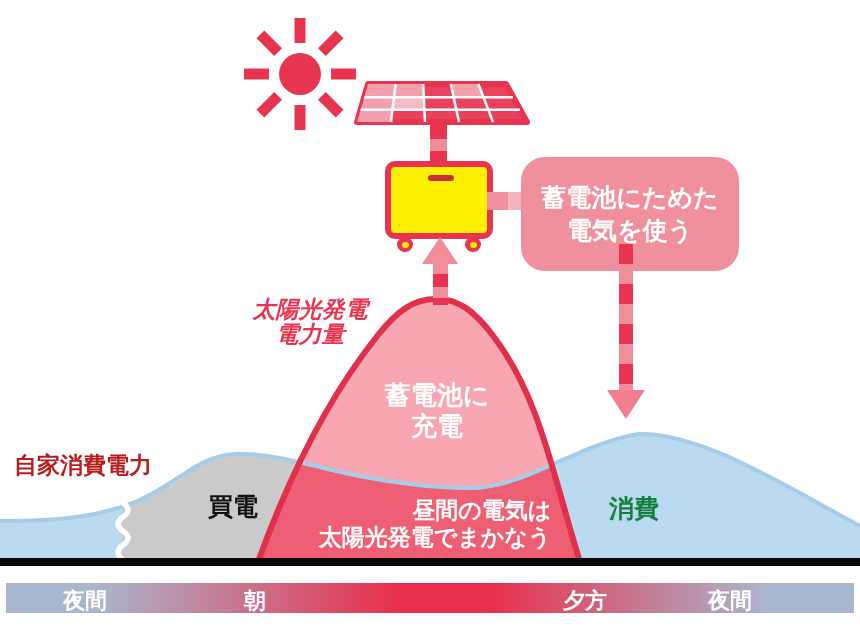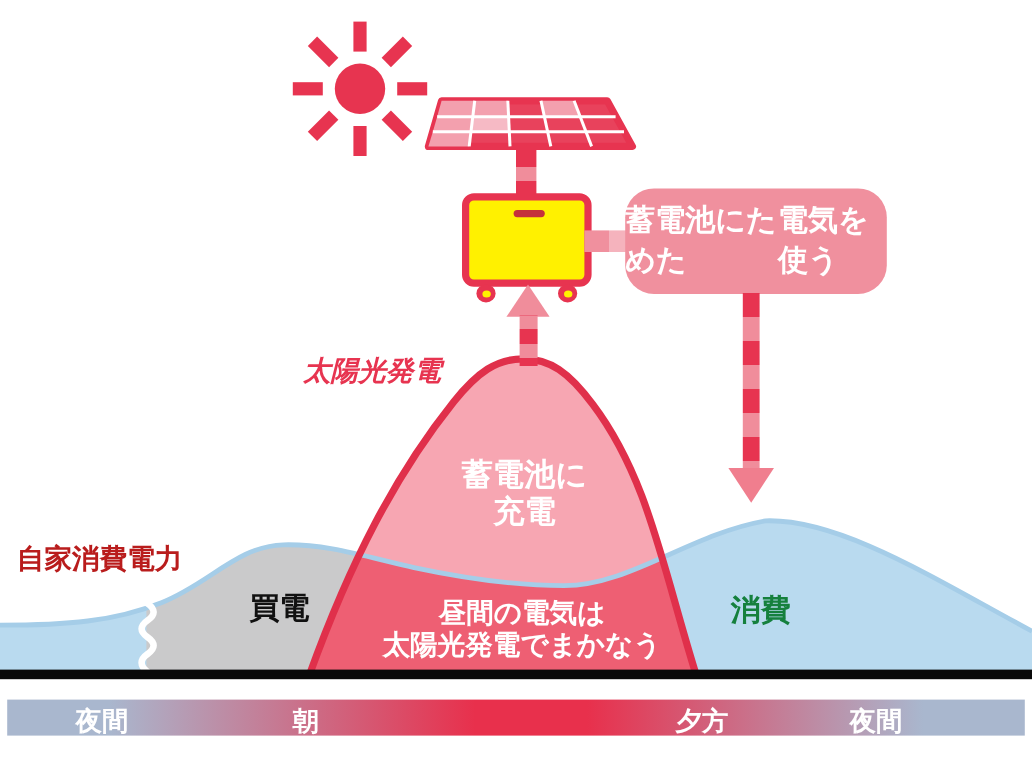--- a/index.html
+++ b/index.html
@@ -17,22 +17,22 @@
   .battery-foot{position:absolute;width:16px;height:15px;background:#E73450;
                 border-radius:50%;top:70px;}
   .battery-foot .dot{position:absolute;left:5px;top:5px;width:7px;height:6px;
                      background:#FFF100;border-radius:50%;}
   .pole{left:430px;top:122px;width:17px;height:41px;
         background:linear-gradient(180deg,#E73450 0 42%,#F08D9B 42% 70%,#E73450 70% 100%);}
   .connector{left:487px;top:192px;width:38px;height:18px;
              background:linear-gradient(90deg,#F0909E 0 55%,#F5B3BD 55% 100%);}
 
   
-  .callout{left:521px;top:157px;width:218px;height:88px;background:#F0909E;
-           border-radius:24px;display:flex;align-items:center;
+  .callout{left:521px;top:157px;width:218px;height:114px;background:#F0909E;
+           border-radius:24px;display:flex;flex-direction:column;align-items:center;
            justify-content:center;color:#fff;font-size:25px;font-weight:600;line-height:33px;}
 
   
   .up-arrow-head{left:422px;top:237px;width:0;height:0;
                  border-left:18px solid transparent;border-right:18px solid transparent;
                  border-bottom:27px solid #F08D9B;}
   .up-arrow-shaft{left:433px;top:263px;width:15px;height:42px;
                   background:repeating-linear-gradient(180deg,#F08D9B 0 11px,#E73450 11px 24px);}
   .down-arrow-shaft{left:619px;top:244px;width:14px;height:146px;
                     background:repeating-linear-gradient(180deg,#E73450 0 20px,#F08D9B 20px 40px);}
@@ -40,21 +40,21 @@
                    border-left:19px solid transparent;border-right:19px solid transparent;
                    border-top:29px solid #F07E8E;}
 
   
   .lbl{white-space:nowrap;}
   .solar-gen{left:310px;top:297px;color:#E73450;font-size:23px;font-weight:bold;line-height:25px;font-style:italic;}
   .self-cons{left:14px;top:450px;color:#b91c1c;font-size:23px;font-weight:bold;}
   .buy{left:233px;top:490px;color:#111;font-size:25px;font-weight:bold;}
   .consume{left:634px;top:492px;color:#15803d;font-size:25px;font-weight:bold;}
   .charge{left:437px;top:380px;color:#fff;font-size:26px;font-weight:600;line-height:31px;}
-  .daytime{left:435px;top:497px;color:#fff;font-size:23px;font-weight:600;line-height:27px;}
+  .daytime{left:435px;top:497px;color:#fff;font-size:23px;font-weight:600;line-height:27px;text-align:right;}
 
   
   .timebar{left:6px;top:583px;width:848px;height:30px;
            background:linear-gradient(90deg,#A9B7CE 0%,#A9B7CE 10%,#E8304C 46%,#E8304C 57%,#A9B7CE 90%,#A9B7CE 100%);}
   .timebar span{position:absolute;top:3px;transform:translateX(-50%);color:#fff;
                 font-size:22px;font-weight:bold;}
   .timebar .underlined{border-bottom:2px solid #fff;padding-bottom:1px;}
   .p0{left:79px;} .p1{left:249px;} .p2{left:422px;margin-top:44px;} .p3{left:579px;} .p4{left:724px;}
 </style>
 </head>
@@ -157,20 +157,21 @@
   </div>
 
   <div class="abs up-arrow-head"></div>
   <div class="abs up-arrow-shaft"></div>
 
   <div class="abs down-arrow-shaft"></div>
   <div class="abs down-arrow-head"></div>
 
   <div class="abs ctr solar-gen lbl">
     <div>太陽光発電</div>
+    <div>電力量</div>
   </div>
   <div class="abs self-cons lbl">自家消費電力</div>
   <div class="abs ctr buy lbl">買電</div>
   <div class="abs ctr consume lbl">消費</div>
   <div class="abs ctr charge lbl">
     <div>蓄電池に</div>
     <div>充電</div>
   </div>
   <div class="abs ctr daytime lbl">
     <div>昼間の電気は</div>

